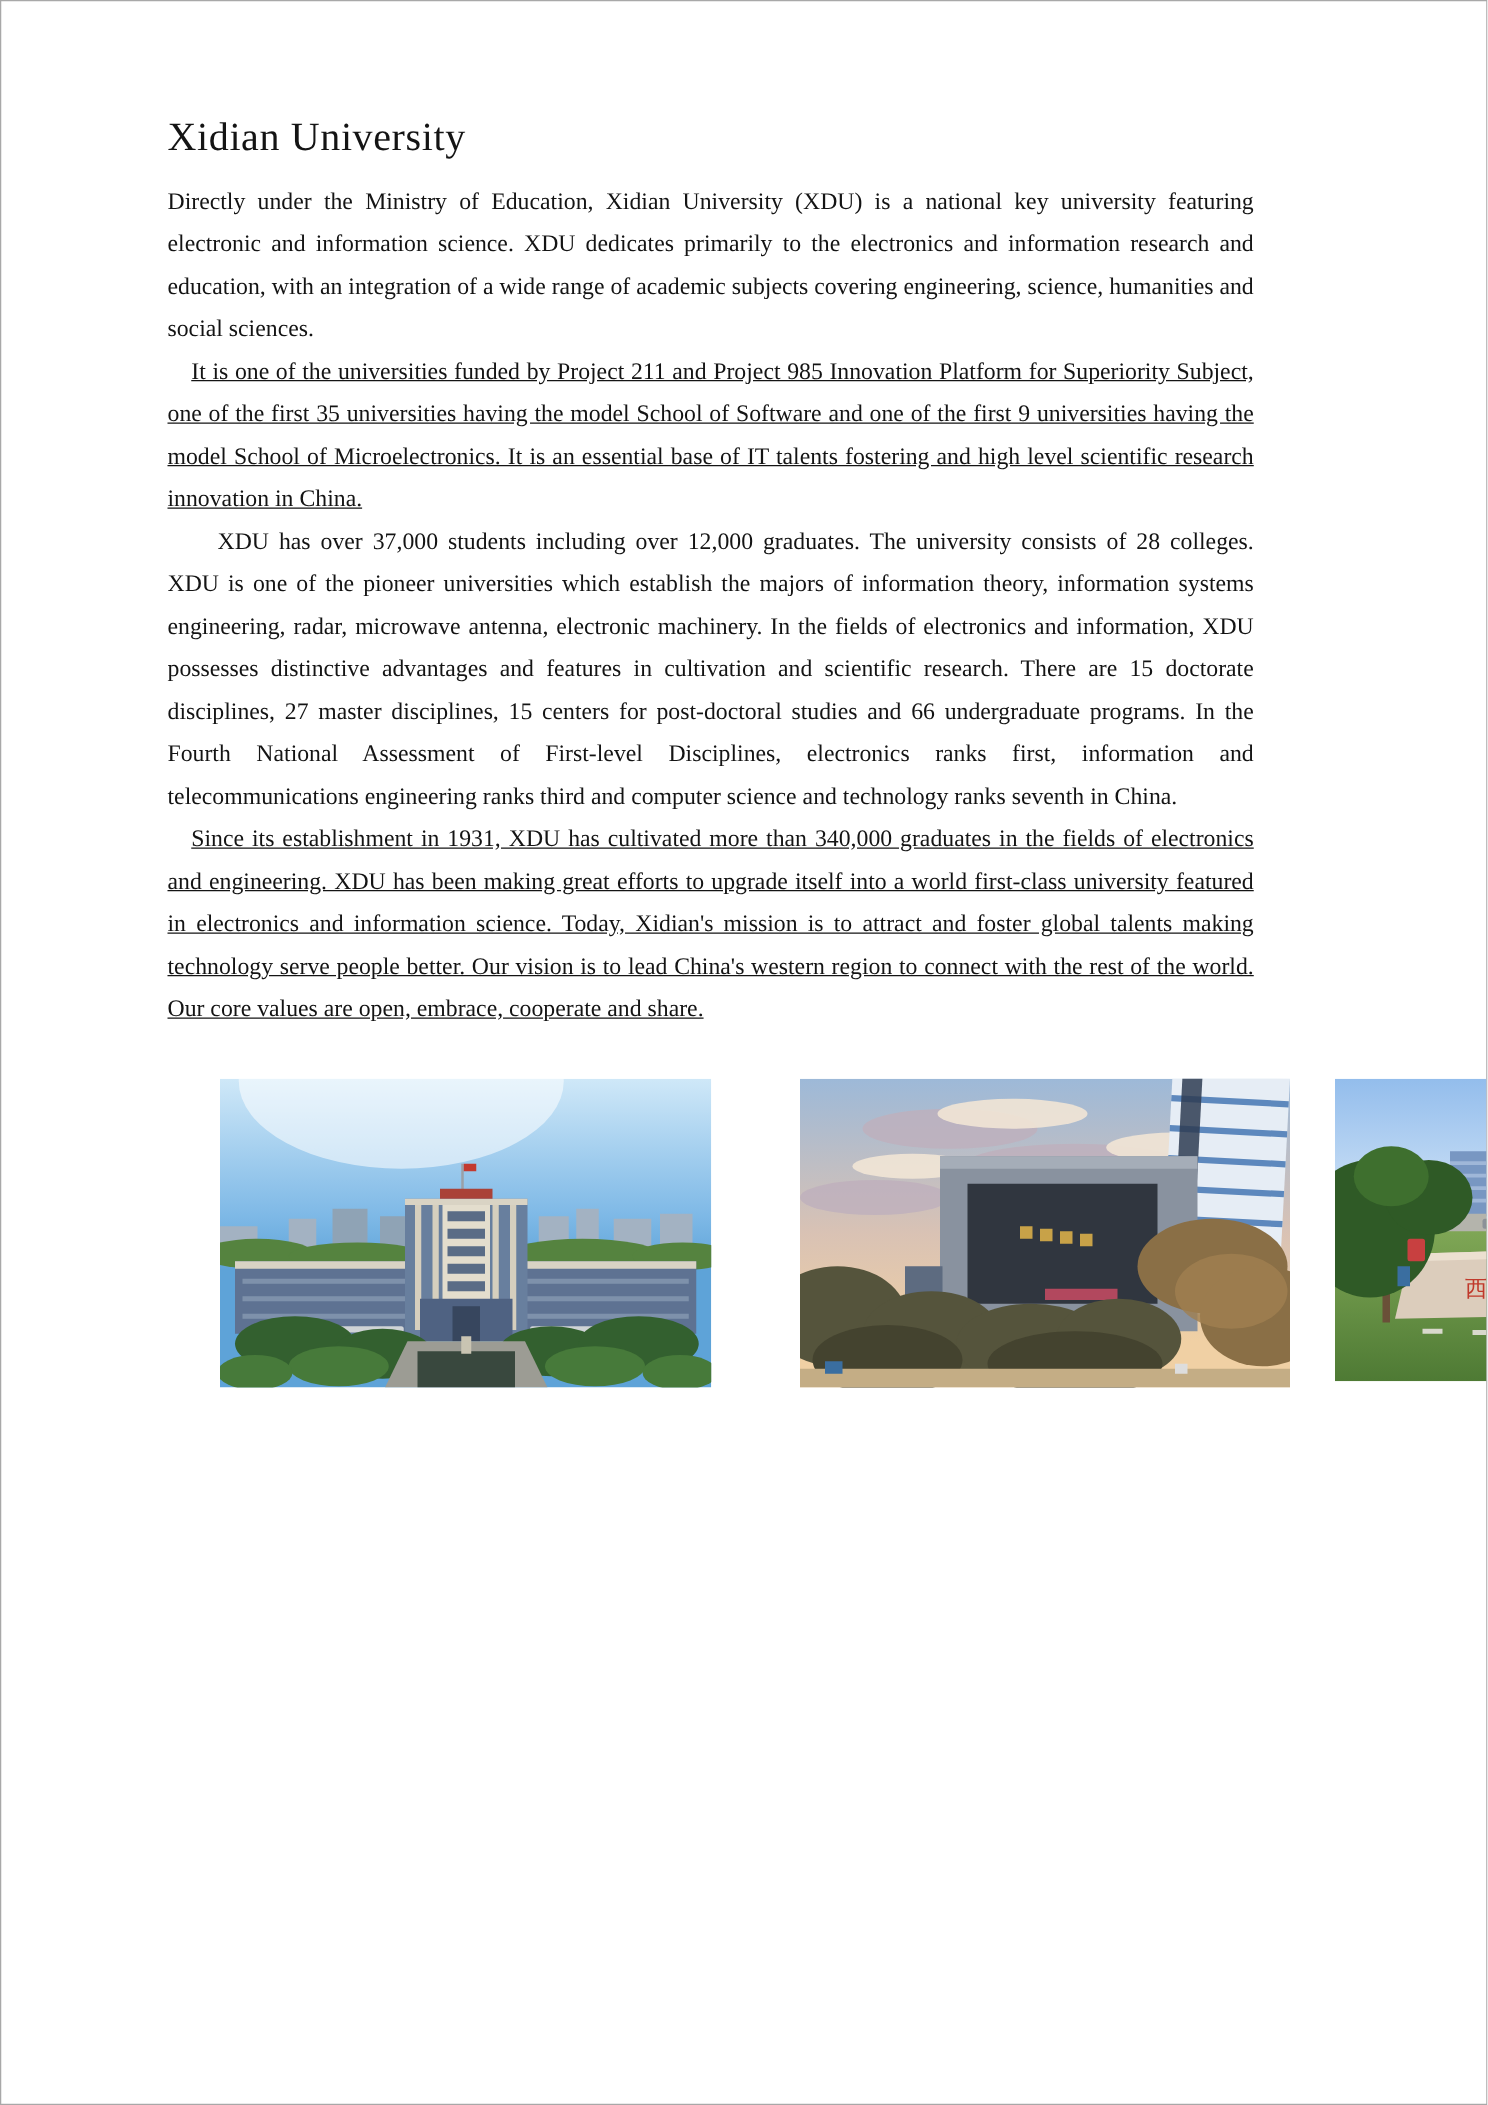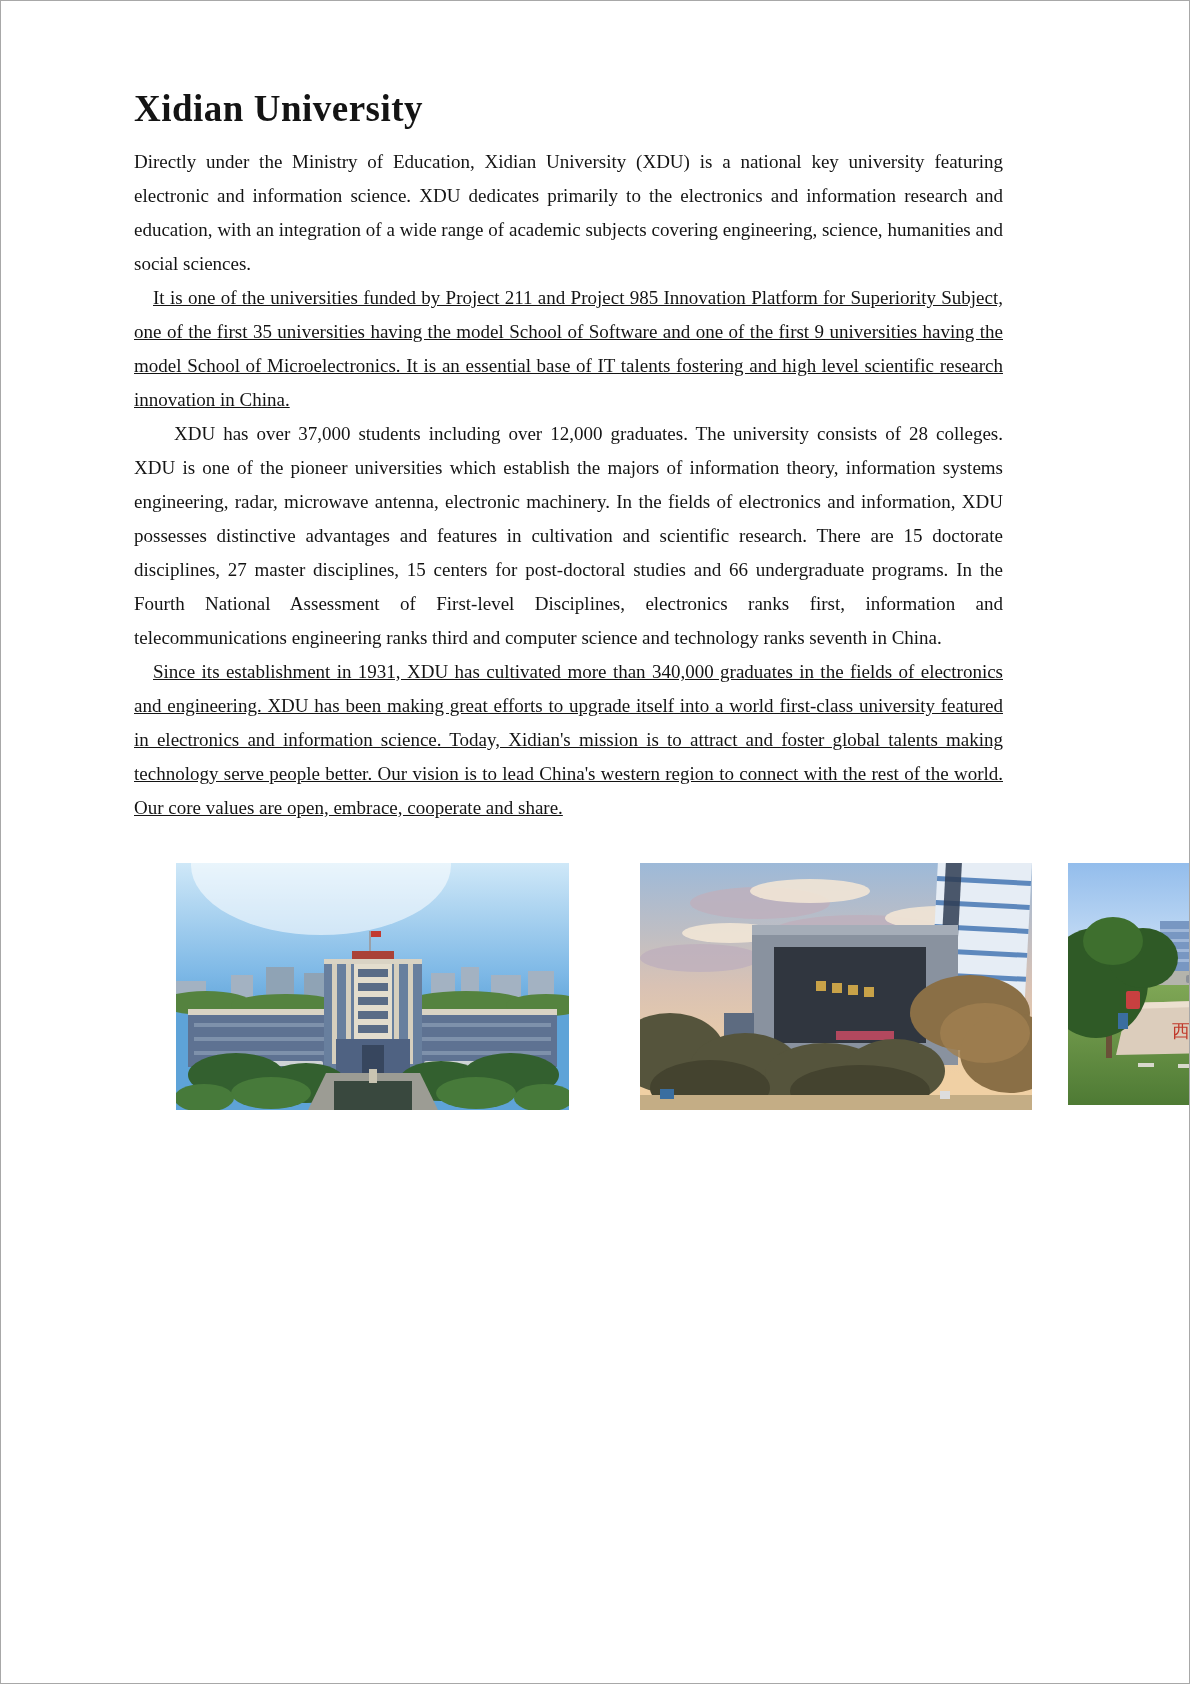--- a/index.html
+++ b/index.html
@@ -9,22 +9,22 @@
     margin:0 auto;
     background:#ffffff;
     border:1px solid #a8a8a8;
     font-family:"Liberation Serif", serif;
     color:#141414;
     overflow:hidden;
   }
   .content { padding:0 186px 0 133px; }
   .title {
     margin:82px 0 10px 0;
-    font-size:37px;
-    font-weight:700;
+    font-size:32px;
+    font-weight:400;
     line-height:52px;
     letter-spacing:0.5px;
   }
   p.body {
     margin:0;
     font-size:19px;
     line-height:34px;
     text-align:justify;
   }
   .ind1 { text-indent:19px;text-decoration:underline; }

